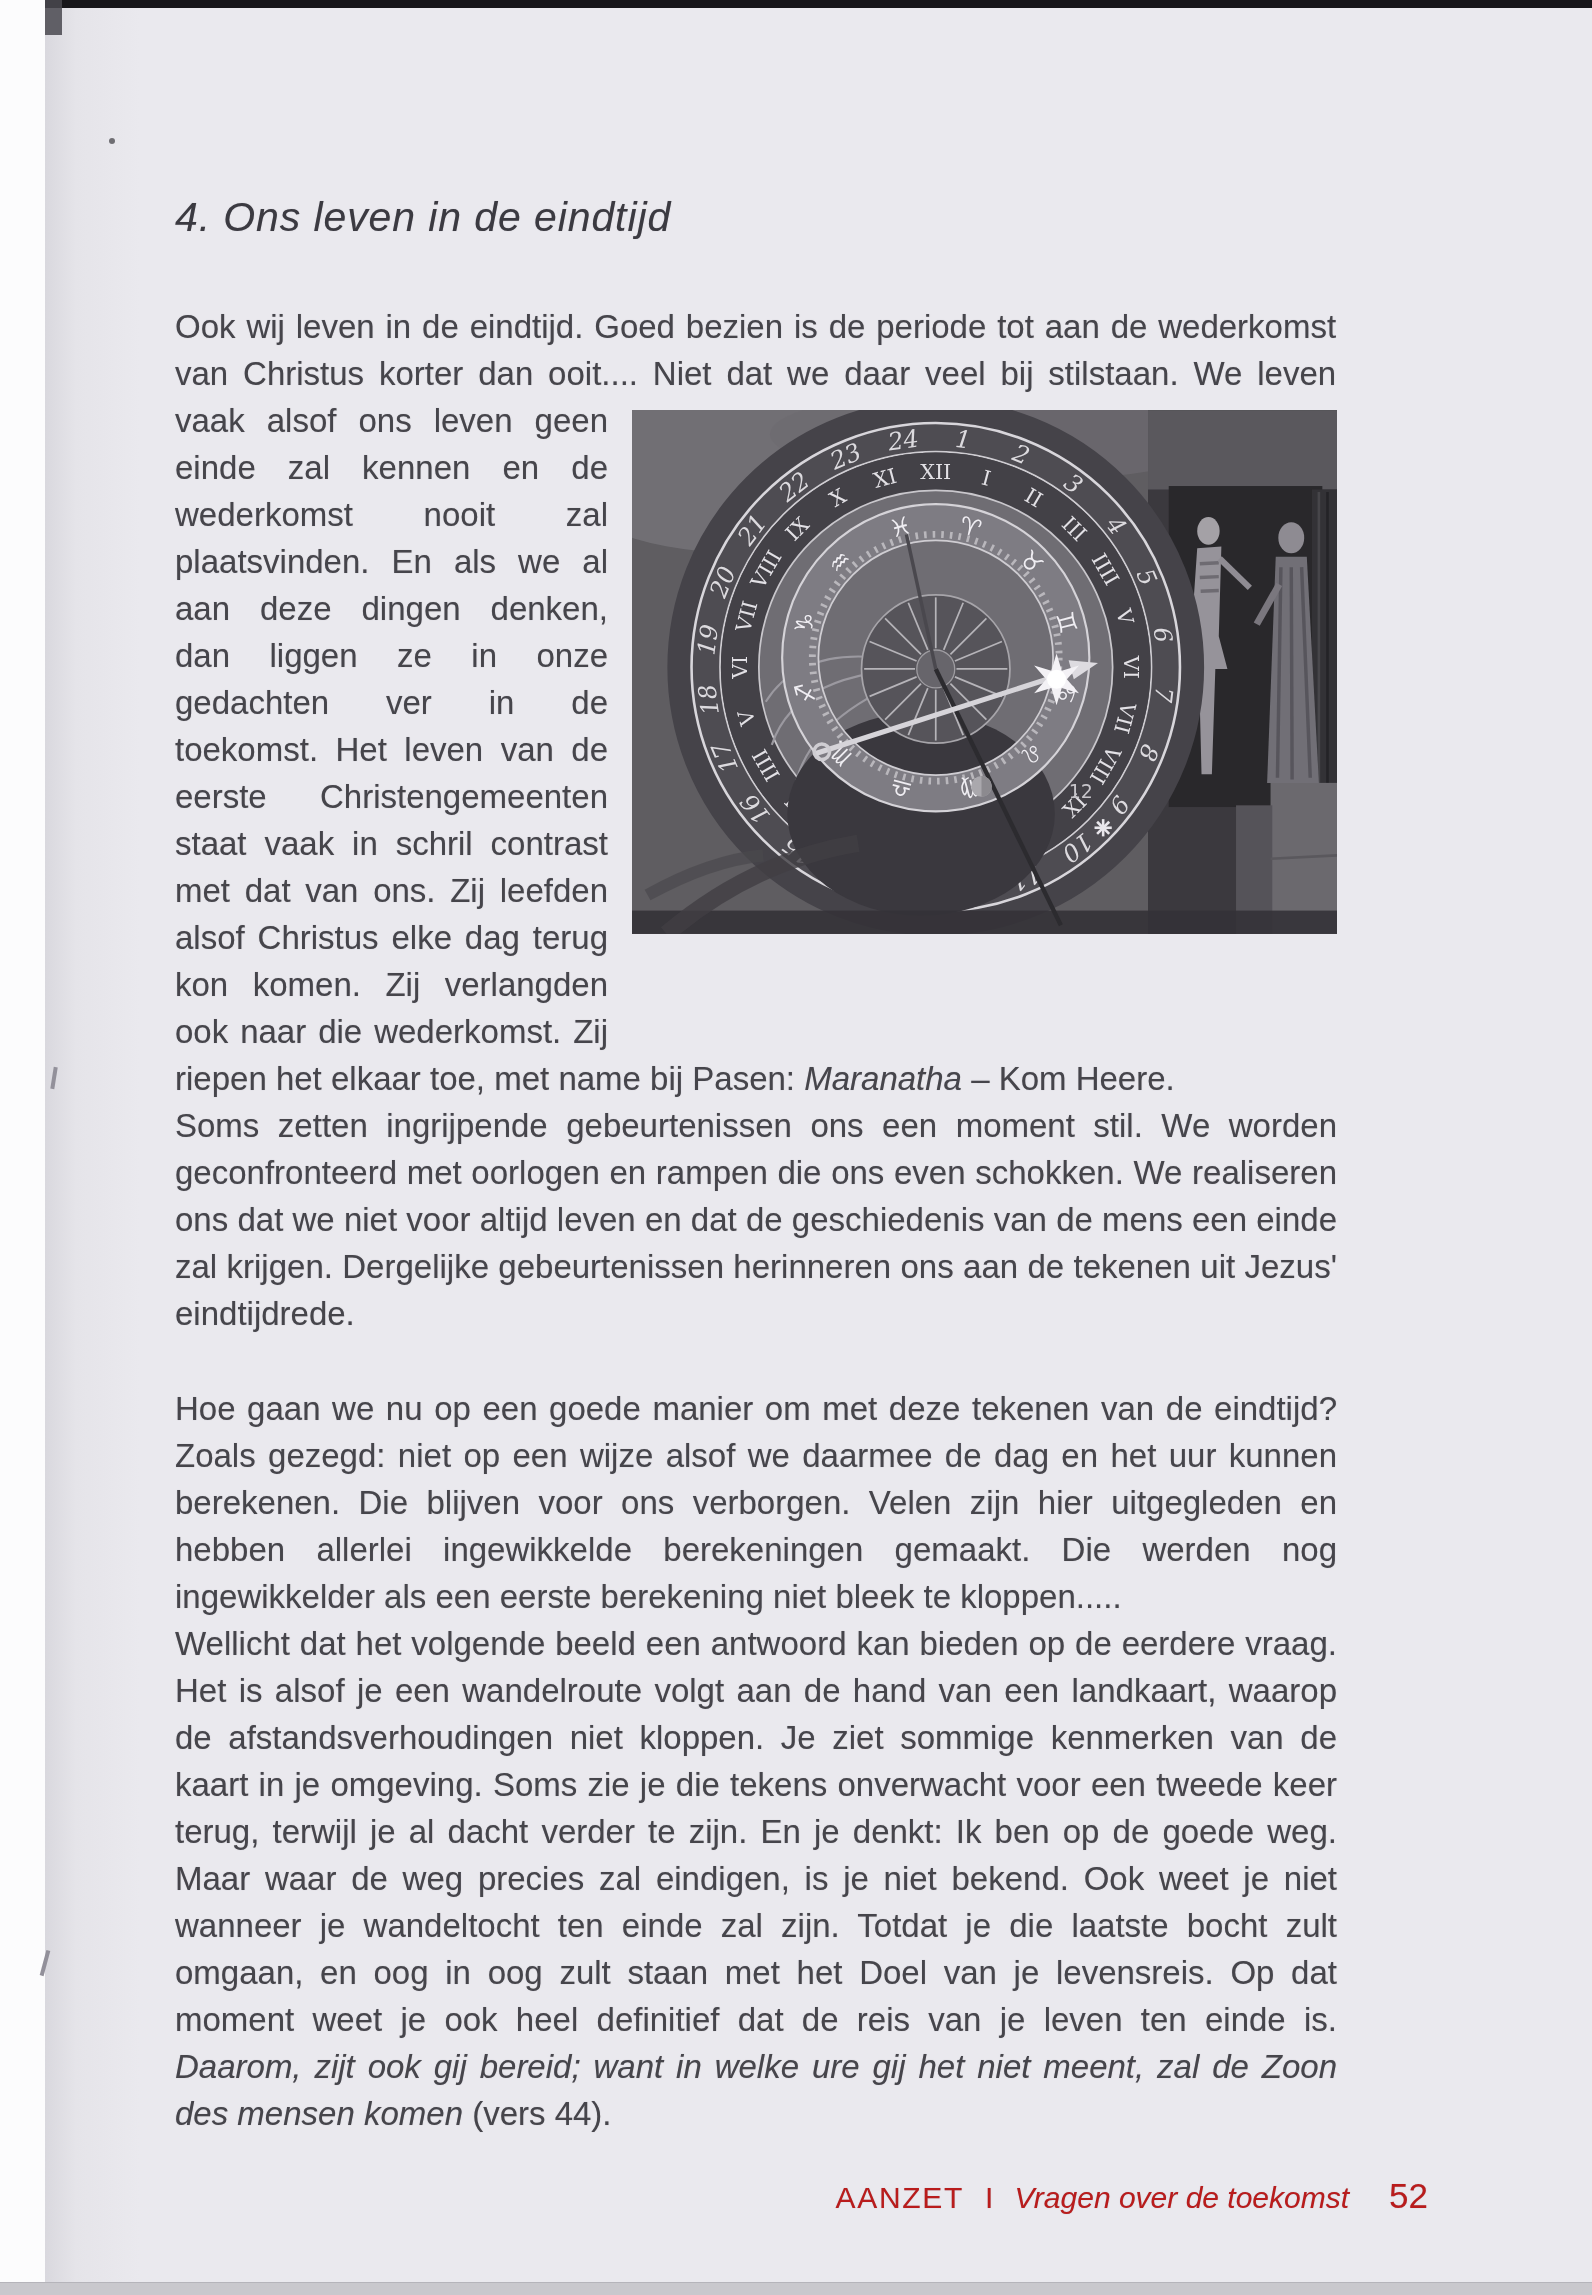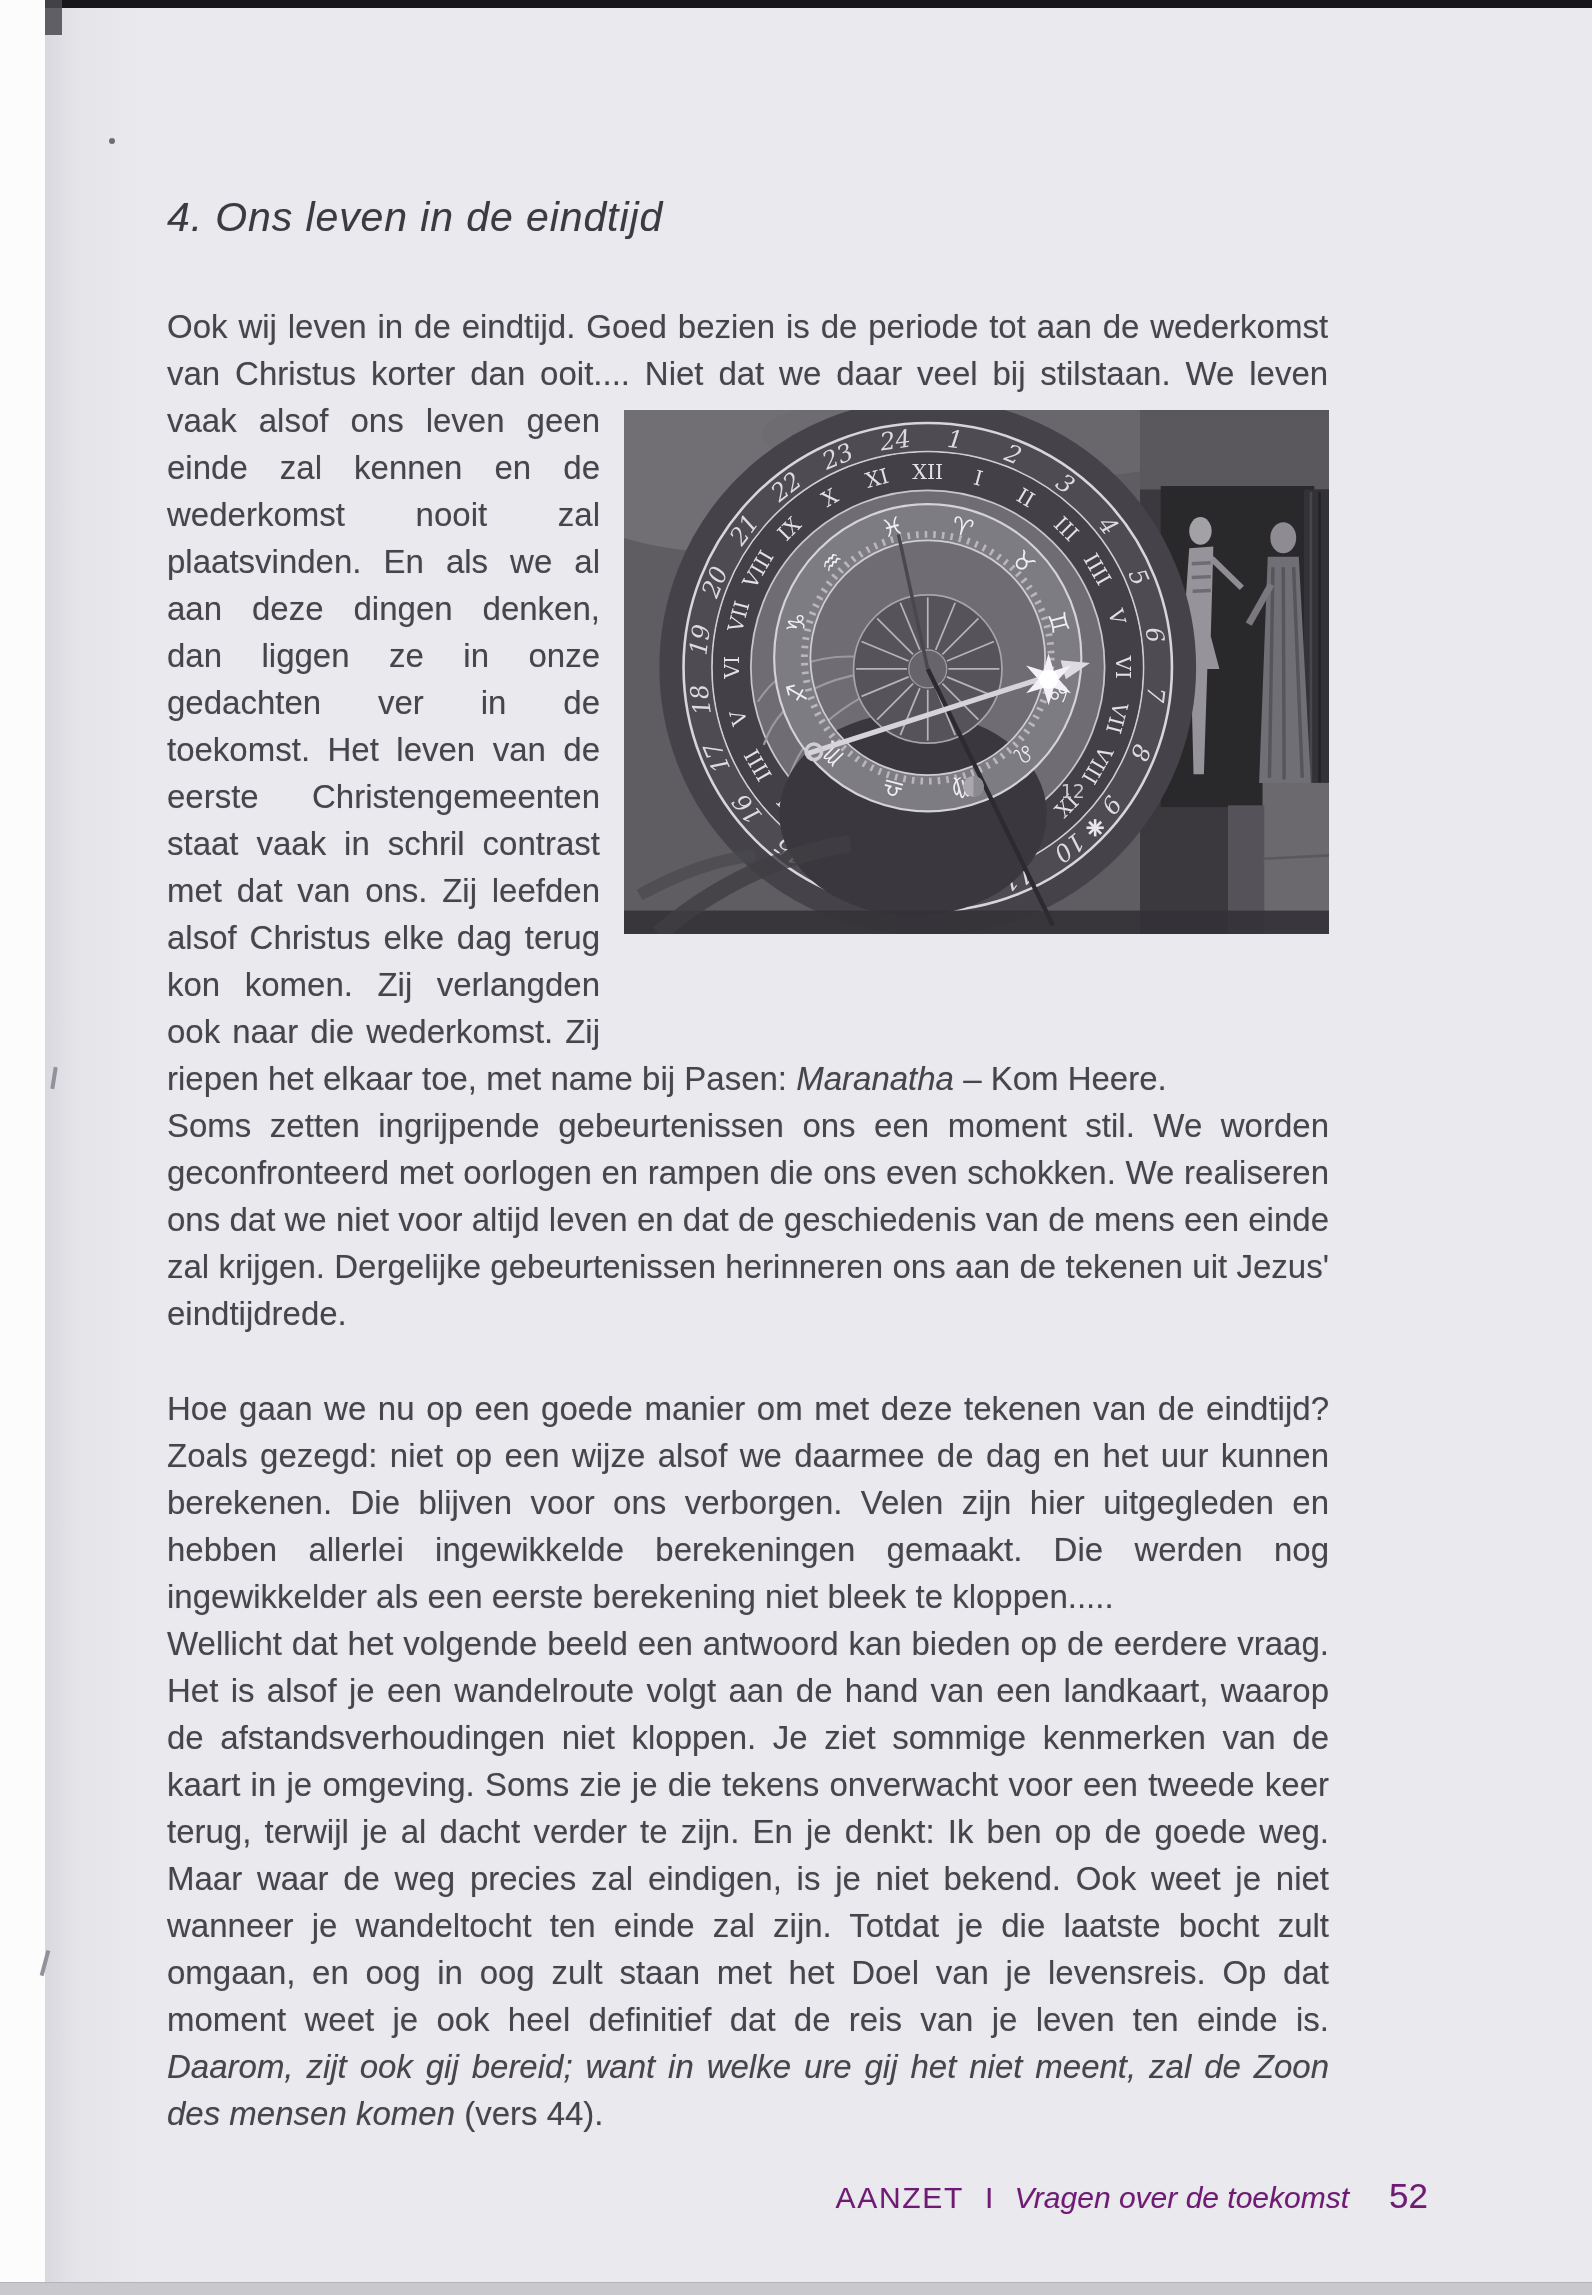--- a/index.html
+++ b/index.html
@@ -16,42 +16,42 @@
   .top-strip{position:absolute;left:45px;top:0;width:1547px;height:7.8px;background:#17161a;}
   .edge-notch{position:absolute;left:45px;top:0;width:17.3px;height:35px;background:#4a4950;opacity:.85;}
   .bottom-band{position:absolute;left:0;top:2282px;width:1592px;height:14px;background:#c9c8cd;border-top:1.7px solid #b5b4ba;}
   .speck{position:absolute;border-radius:50%;background:#6f6e73;}
   .speck.s1{left:109px;top:138px;width:6px;height:6px;}
   .mark{position:absolute;background:#92909a;}
   .mark.m1{left:52px;top:1067px;width:3.5px;height:22.4px;transform:rotate(9deg);}
   .mark.m2{left:43px;top:1950px;width:3.5px;height:26px;transform:rotate(15deg);}
 
   .content{
-    position:absolute;left:167px;top:0;width:1162px;
+    position:absolute;left:175px;top:0;width:1162px;
     color:#46454b;font-size:33px;line-height:47px;text-align:justify;
     text-shadow:0 0 0.9px rgba(70,69,78,.35);
   }
   h1{
     font-size:41px;font-style:italic;font-weight:400;letter-spacing:0.9px;
     color:#3b3a41;margin:195px 0 0 0;line-height:1.1;text-align:left;
   }
   p{margin:0;}
   .para-a{margin-top:63px;}
   .para-c{margin-top:48px;}
   .strut{float:right;width:0.9px;height:97px;}
   .clock-float{
     float:right;clear:right;width:705px;height:524px;
     margin:10.4px 0 76px 24px;display:block;background:#5f5d61;
   }
   .clock-float svg{display:block;}
   i{font-style:italic;}
 
   .footer{
     position:absolute;top:2176px;right:164px;
-    font-size:30px;color:#701a75;display:flex;align-items:baseline;white-space:nowrap;
+    font-size:30px;color:#b91c1c;display:flex;align-items:baseline;white-space:nowrap;
     text-shadow:0 0 0.9px rgba(70,69,78,.3);
   }
   .footer .brand{letter-spacing:1.7px;}
   .footer .sep{margin:0 21px;}
   .footer .booktitle{font-style:italic;}
   .footer .pagenum{margin-left:40px;font-size:35px;}
 </style>
 </head>
 <body>
 

